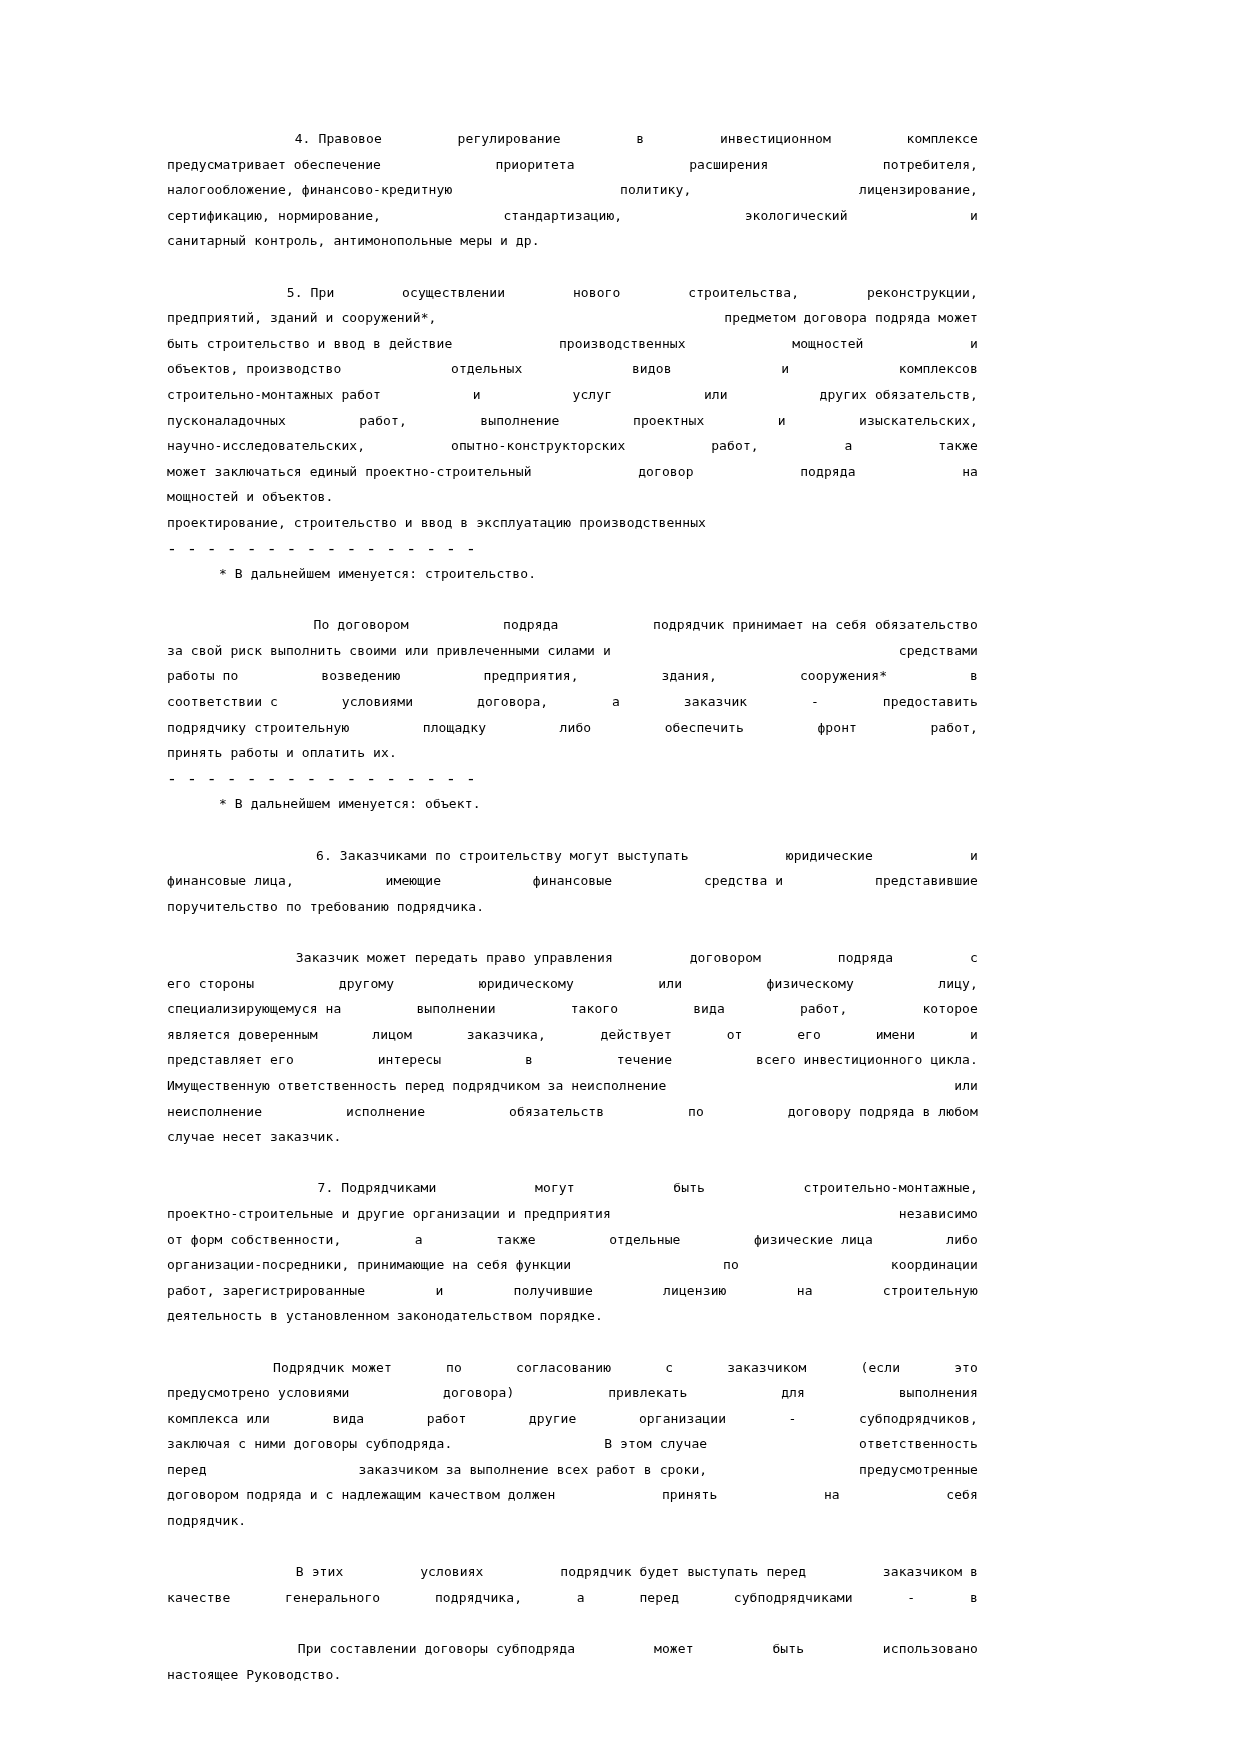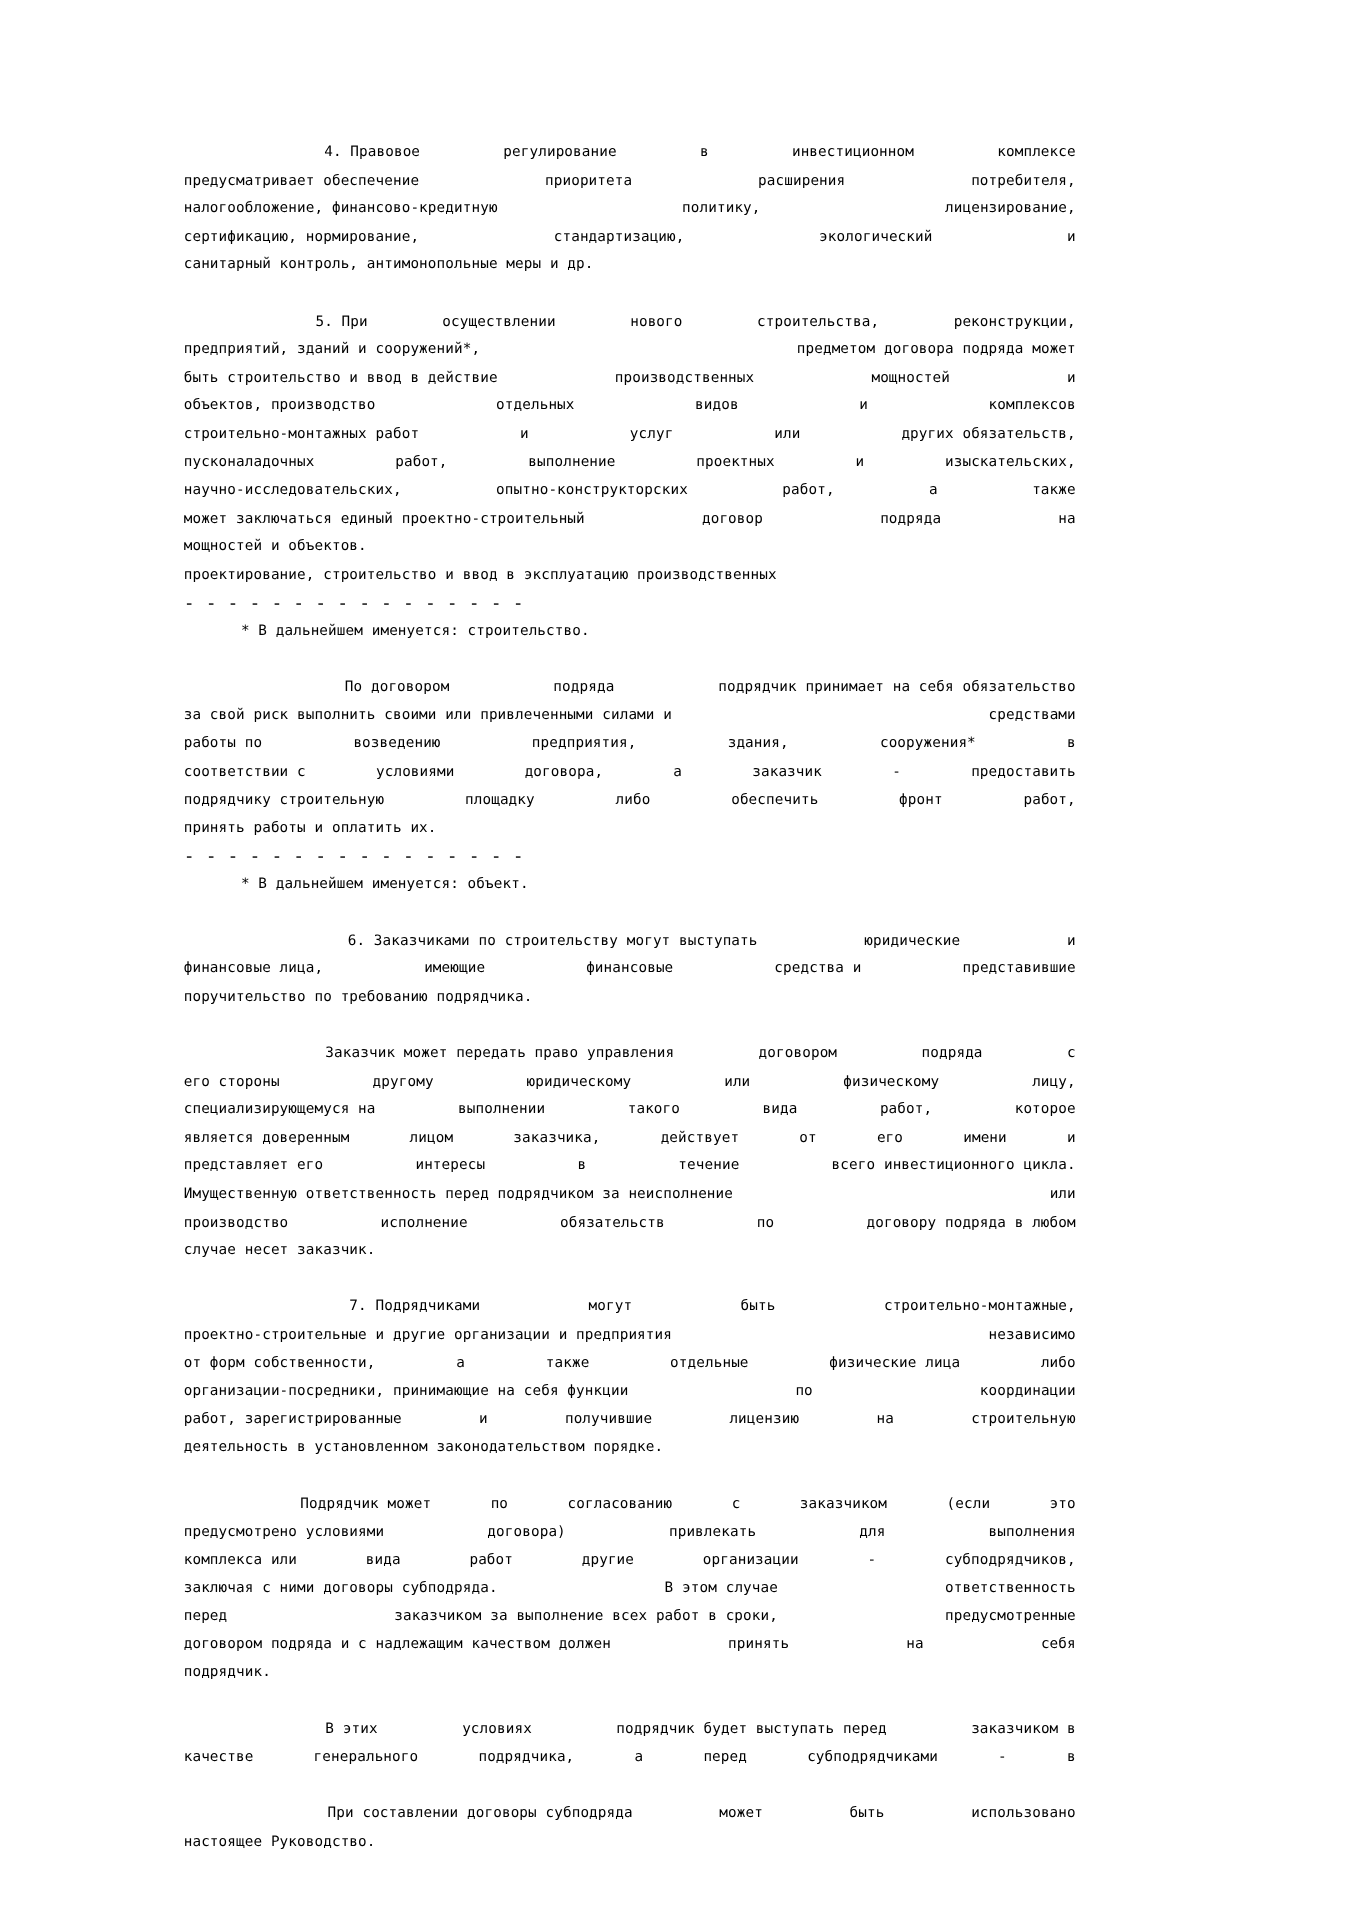--- a/index.html
+++ b/index.html
@@ -115,21 +115,21 @@
         <div class="line j"><span class="w">финансовые лица,</span><span class="w">имеющие</span><span class="w">финансовые</span><span class="w">средства и</span><span class="w">представившие</span></div>
         <div class="line l"><span class="w">поручительство по требованию подрядчика.</span></div>
       </div>
       <div class="para">
         <div class="line j"><span class="indent"></span><span class="w">Заказчик может передать право управления</span><span class="w">договором</span><span class="w">подряда</span><span class="w">с</span></div>
         <div class="line j"><span class="w">его стороны</span><span class="w">другому</span><span class="w">юридическому</span><span class="w">или</span><span class="w">физическому</span><span class="w">лицу,</span></div>
         <div class="line j"><span class="w">специализирующемуся на</span><span class="w">выполнении</span><span class="w">такого</span><span class="w">вида</span><span class="w">работ,</span><span class="w">которое</span></div>
         <div class="line j"><span class="w">является доверенным</span><span class="w">лицом</span><span class="w">заказчика,</span><span class="w">действует</span><span class="w">от</span><span class="w">его</span><span class="w">имени</span><span class="w">и</span></div>
         <div class="line j"><span class="w">представляет его</span><span class="w">интересы</span><span class="w">в</span><span class="w">течение</span><span class="w">всего инвестиционного цикла.</span></div>
         <div class="line j"><span class="w">Имущественную ответственность перед подрядчиком за неисполнение</span><span class="w">или</span></div>
-        <div class="line j"><span class="w">производство</span><span class="w">исполнение</span><span class="w">обязательств</span><span class="w">по</span><span class="w">договору подряда в любом</span></div>
+        <div class="line j"><span class="w">неисполнение</span><span class="w">исполнение</span><span class="w">обязательств</span><span class="w">по</span><span class="w">договору подряда в любом</span></div>
         <div class="line l"><span class="w">случае несет заказчик.</span></div>
       </div>
       <div class="para">
         <div class="line j"><span class="indent"></span><span class="w">7. Подрядчиками</span><span class="w">могут</span><span class="w">быть</span><span class="w">строительно-монтажные,</span></div>
         <div class="line j"><span class="w">проектно-строительные и другие организации и предприятия</span><span class="w">независимо</span></div>
         <div class="line j"><span class="w">от форм собственности,</span><span class="w">а</span><span class="w">также</span><span class="w">отдельные</span><span class="w">физические лица</span><span class="w">либо</span></div>
         <div class="line j"><span class="w">организации-посредники, принимающие на себя функции</span><span class="w">по</span><span class="w">координации</span></div>
         <div class="line j"><span class="w">работ, зарегистрированные</span><span class="w">и</span><span class="w">получившие</span><span class="w">лицензию</span><span class="w">на</span><span class="w">строительную</span></div>
         <div class="line l"><span class="w">деятельность в установленном законодательством порядке.</span></div>
       </div>

